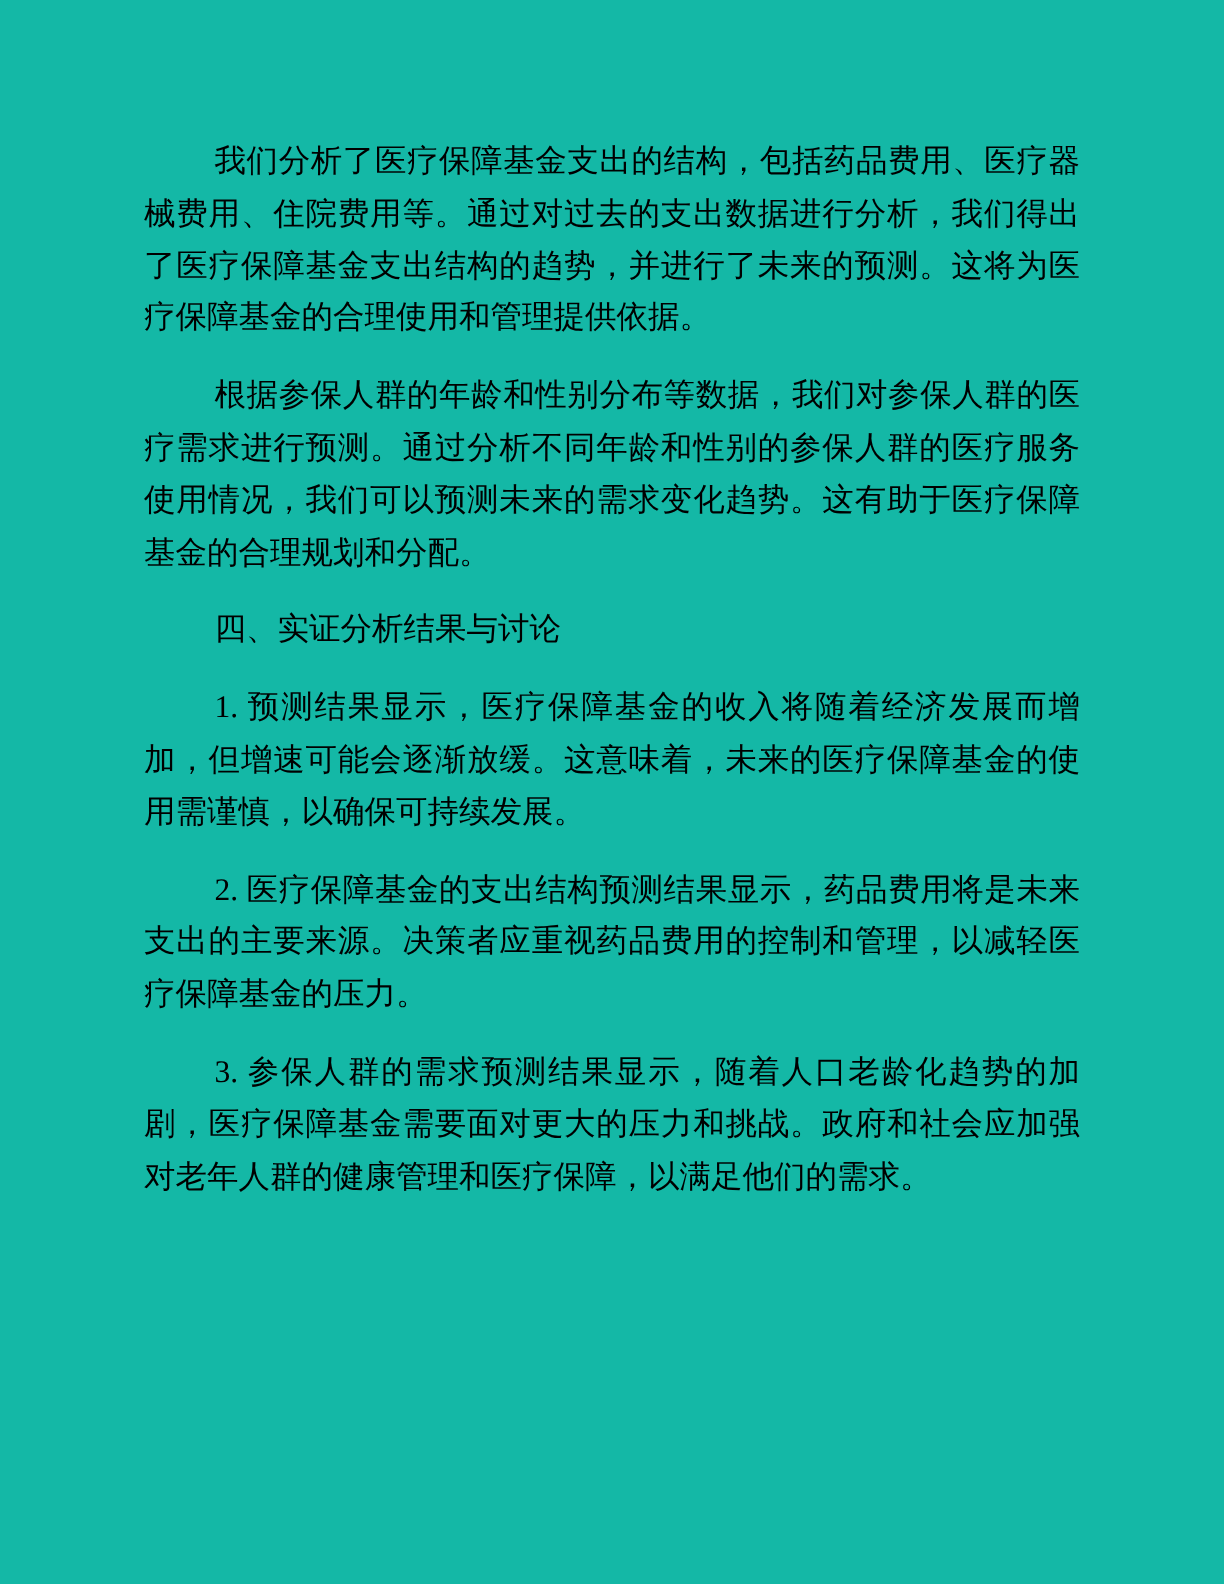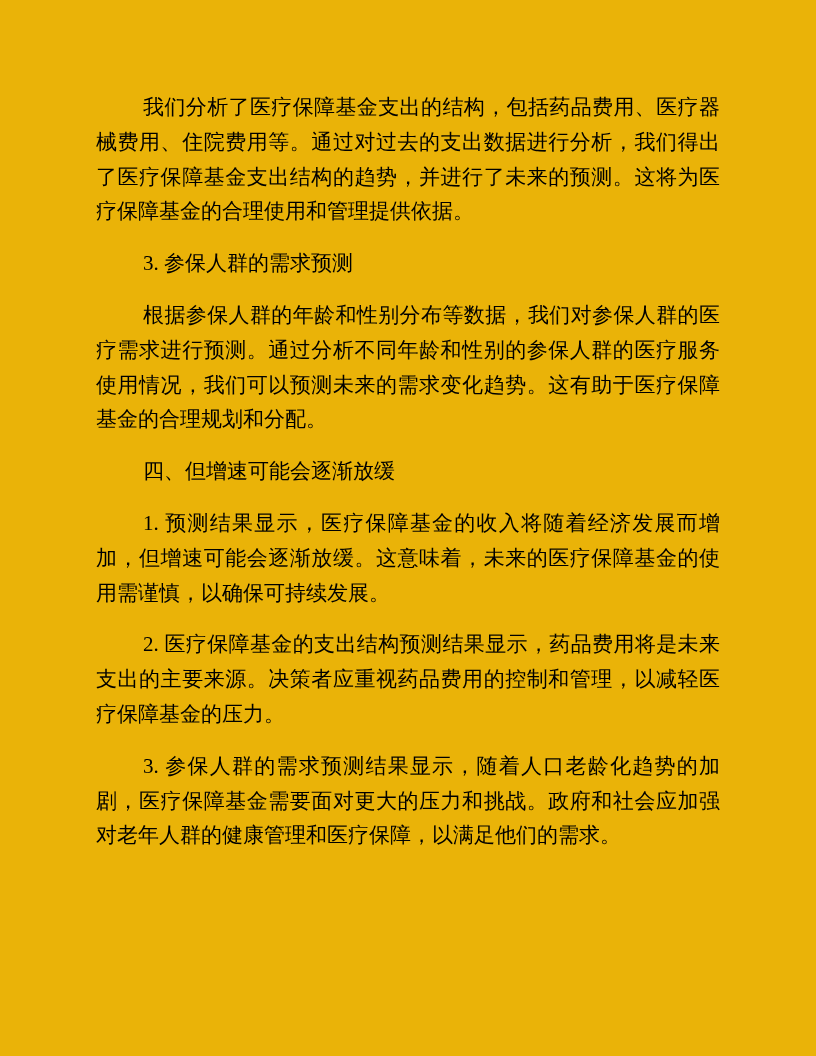--- a/index.html
+++ b/index.html
@@ -10,21 +10,21 @@
   body {
     width: 816px;
     height: 1056px;
     overflow: hidden;
   }
   .page {
     box-sizing: border-box;
     width: 816px;
     height: 1056px;
     padding: 90px 96px 40px 96px;
-    background: #eab308;
+    background: #14b8a6;
   }
   .para {
     font-family: "Liberation Serif", "DejaVu Serif", serif;
     font-size: 21px;
     line-height: 34.8px;
     color: #000000;
     text-align: justify;
     text-justify: inter-character;
     text-indent: 47px;
     margin: 0 0 17px 0;
@@ -34,25 +34,24 @@
   .para:last-child {
     margin-bottom: 0;
   }
 </style>
 </head>
 <body>
 
 <div class="page">
   <p class="para">我们分析了医疗保障基金支出的结构，包括药品费用、医疗器械费用、住院费用等。通过对过去的支出数据进行分析，我们得出了医疗保障基金支出结构的趋势，并进行了未来的预测。这将为医疗保障基金的合理使用和管理提供依据。</p>
 
-  <p class="para">3. 参保人群的需求预测</p>
 
   <p class="para">根据参保人群的年龄和性别分布等数据，我们对参保人群的医疗需求进行预测。通过分析不同年龄和性别的参保人群的医疗服务使用情况，我们可以预测未来的需求变化趋势。这有助于医疗保障基金的合理规划和分配。</p>
 
-  <p class="para">四、但增速可能会逐渐放缓</p>
+  <p class="para">四、实证分析结果与讨论</p>
 
 
   <p class="para">1. 预测结果显示，医疗保障基金的收入将随着经济发展而增加，但增速可能会逐渐放缓。这意味着，未来的医疗保障基金的使用需谨慎，以确保可持续发展。</p>
 
   <p class="para">2. 医疗保障基金的支出结构预测结果显示，药品费用将是未来支出的主要来源。决策者应重视药品费用的控制和管理，以减轻医疗保障基金的压力。</p>
 
   <p class="para">3. 参保人群的需求预测结果显示，随着人口老龄化趋势的加剧，医疗保障基金需要面对更大的压力和挑战。政府和社会应加强对老年人群的健康管理和医疗保障，以满足他们的需求。</p>
 </div>
 
 </body></html>

